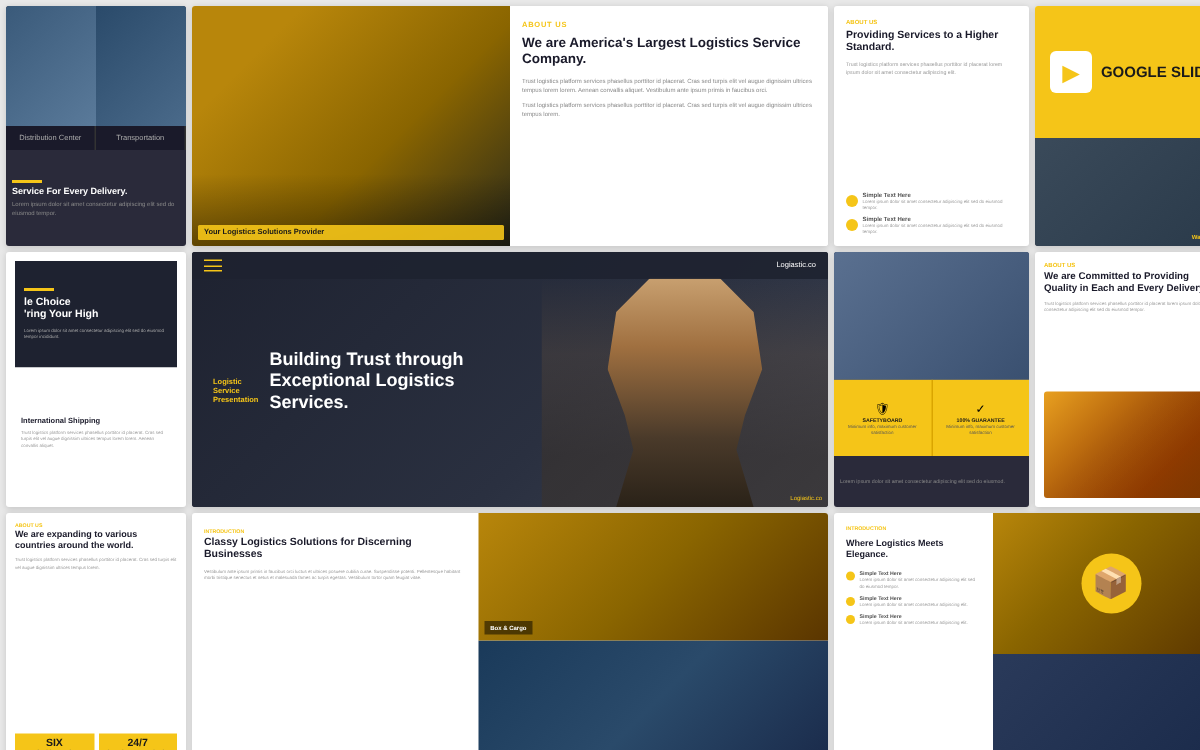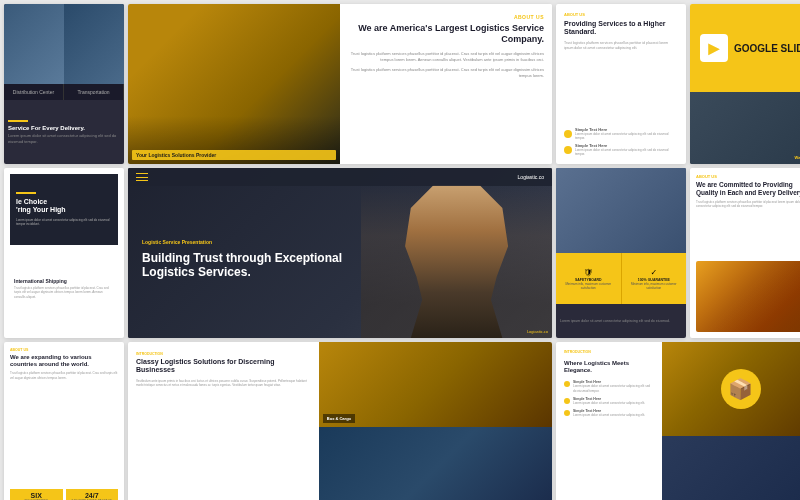--- a/index.html
+++ b/index.html
@@ -134,21 +134,20 @@
       color: #1a1a1a;
       border-radius: 1px;
     }
     .card-2-right {
       flex: 1;
       padding: 10px 8px;
       background: #fff;
       display: flex;
       flex-direction: column;
       justify-content: flex-start;
-      text-align: right;
     }
     .card-2-right .section-label {
       font-size: 5px;
       color: #f5c518;
       font-weight: bold;
       letter-spacing: 0.5px;
       margin-bottom: 3px;
       text-transform: uppercase;
     }
     .card-2-right .main-title {
@@ -309,23 +308,23 @@
     .card-6 .hero-bg {
       position: absolute;
       inset: 0;
       background: linear-gradient(135deg, #1e2230 0%, #2a3040 60%, #3a4050 100%);
     }
     .card-6 .hero-content {
       position: relative;
       z-index: 2;
       padding: 16px 14px;
       display: flex;
-      flex-direction: column;
       justify-content: center;
       flex: 0 0 55%;
+      margin-top: 48px;
     }
     .card-6 .nav-bar {
       position: absolute;
       top: 0;
       left: 0;
       right: 0;
       height: 18px;
       background: rgba(30,34,48,0.9);
       display: flex;
       align-items: center;

